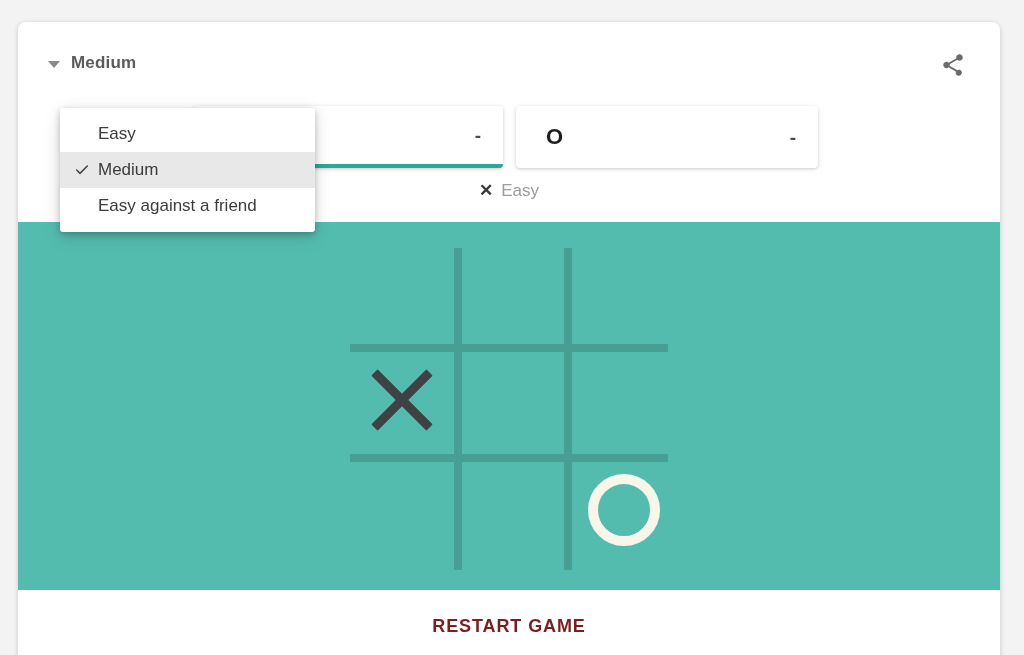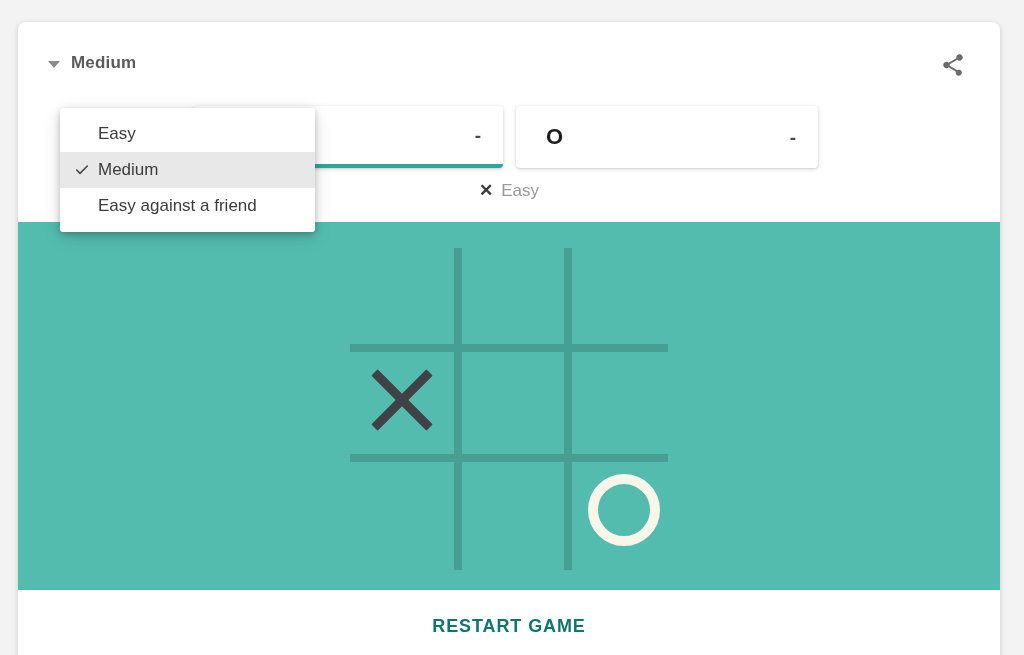--- a/index.html
+++ b/index.html
@@ -236,21 +236,21 @@
     height: 72px;
     background: #ffffff;
     display: flex;
     align-items: center;
     justify-content: center;
   }
   #restart-button {
     font-size: 18px;
     font-weight: bold;
     letter-spacing: 0.9px;
-    color: #0f766e;
+    color: #7f1d1d;
     background: none;
     border: none;
     cursor: pointer;
     padding: 10px 18px;
     font-family: "Liberation Sans", sans-serif;
   }
 
   
   #difficulty-menu {
     position: absolute;

